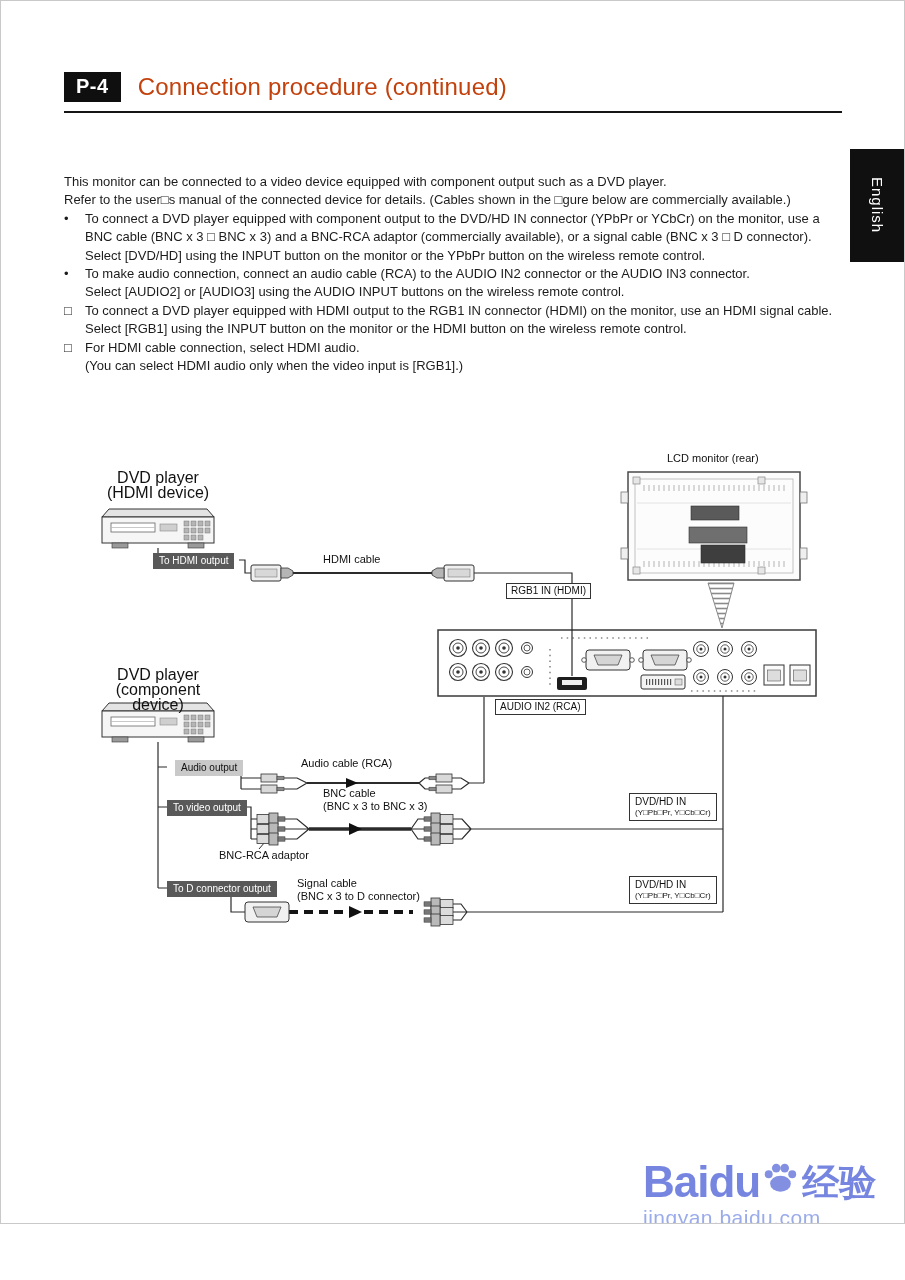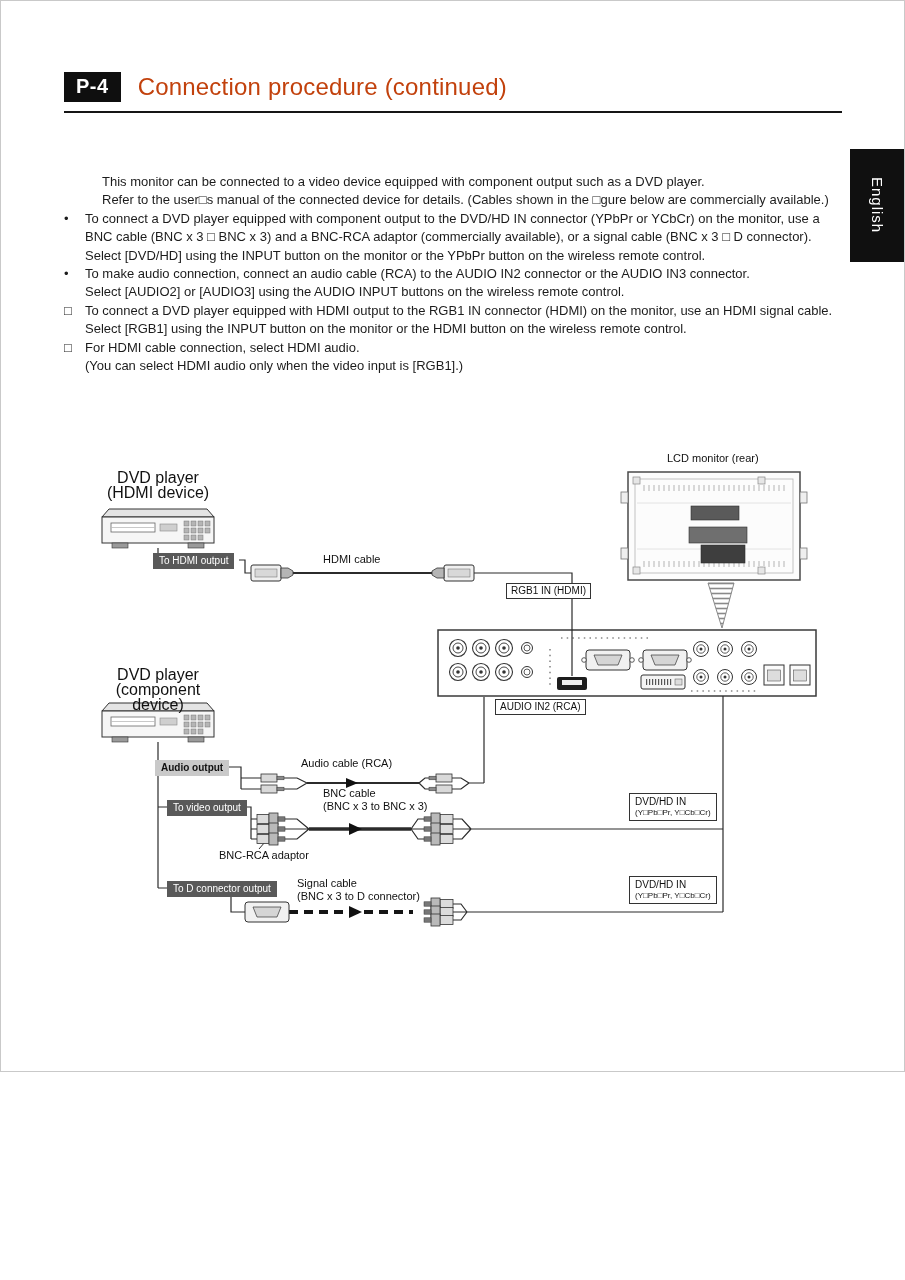--- a/index.html
+++ b/index.html
@@ -1,37 +1,37 @@
 <!DOCTYPE html>
 <html><head>
 <meta charset="utf-8">
 <style>
   html,body{margin:0;padding:0;background:#ffffff;}
-  .page{position:relative;width:905px;height:1072px;background:#fff;border:1px solid #c9c9c9;
+  .page{position:relative;width:905px;height:1224px;background:#fff;border:1px solid #c9c9c9;
         box-sizing:border-box;font-family:"Liberation Sans",sans-serif;color:#1a1a1a;overflow:hidden;}
 
   
   .header{position:absolute;left:63px;top:71px;width:778px;display:flex;align-items:center;gap:17px;
           border-bottom:2px solid #151515;padding-bottom:9px;}
   .ptag{background:#0f0f0f;color:#fff;font-weight:bold;font-size:20px;padding:3px 12px 4px;letter-spacing:.5px;}
   .ptitle{font-size:24px;font-weight:normal;color:#c2410c;letter-spacing:.2px;}
 
   
   .banner{position:absolute;left:64px;top:131px;width:774px;height:29px;line-height:29px;text-align:center;
           color:#fff;font-size:16.5px;font-weight:bold;
           background:linear-gradient(90deg,#9a9a9a 0%,#424242 9%,#3a3a3a 91%,#9a9a9a 100%);}
 
   
   .side-tab{position:absolute;right:0;top:148px;width:54px;height:113px;background:#101010;color:#fff;
             display:flex;align-items:center;justify-content:center;}
   .side-tab span{writing-mode:vertical-rl;font-size:15px;letter-spacing:1px;}
 
   
   .body-text{position:absolute;left:63px;top:172px;width:778px;font-size:13px;line-height:18.4px;color:#1c1c1c;}
-  .intro span{display:block;margin-left:38px;}
+  .intro span{display:block;}
   .bullet{display:flex;}
   .bullet .mk{width:21px;flex:0 0 21px;}
   .bullet .bt{flex:1;}
   .bullet .bt span{display:block;}
 
   
   .dlabel{position:absolute;font-size:11px;color:#111;white-space:nowrap;}
   .center-label{position:absolute;width:130px;text-align:center;font-size:16px;line-height:15px;color:#111;}
   .center-label span{display:block;}
   .tag-dark{position:absolute;background:#595959;color:#fff;font-size:10px;line-height:11px;padding:2px 6px 3px;white-space:nowrap;}
@@ -317,21 +317,21 @@
   <div class="tag-dark" style="left:152px;top:552px;">To HDMI output</div>
   <div class="dlabel" style="left:322px;top:552px;">HDMI cable</div>
   <div class="tag-boxed" style="left:505px;top:582px;">RGB1 IN (HDMI)</div>
   <div class="tag-boxed" style="left:494px;top:698px;">AUDIO IN2 (RCA)</div>
 
   <div class="center-label" style="left:92px;top:666px;">
     <span>DVD player</span>
     <span>(component device)</span>
   </div>
 
-  <div class="tag-light" style="left:154px;top:759px;font-weight:bold;">Audio output</div>
+  <div class="tag-light" style="left:174px;top:759px;">Audio output</div>
   <div class="dlabel" style="left:300px;top:756px;">Audio cable (RCA)</div>
 
   <div class="dlabel two-line" style="left:322px;top:786px;">
     <span>BNC cable</span>
     <span>(BNC x 3 to BNC x 3)</span>
   </div>
 
   <div class="tag-dark" style="left:166px;top:799px;">To video output</div>
   <div class="dlabel" style="left:218px;top:848px;">BNC-RCA adaptor</div>
   <div class="tag-dark" style="left:166px;top:880px;">To D connector output</div>

